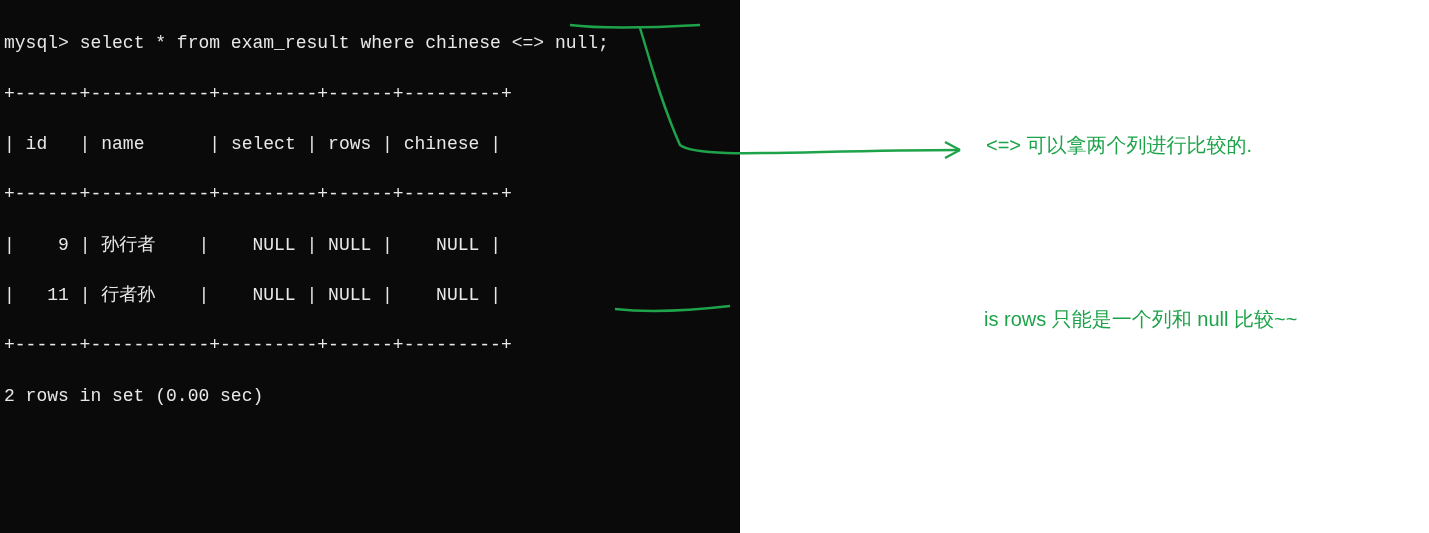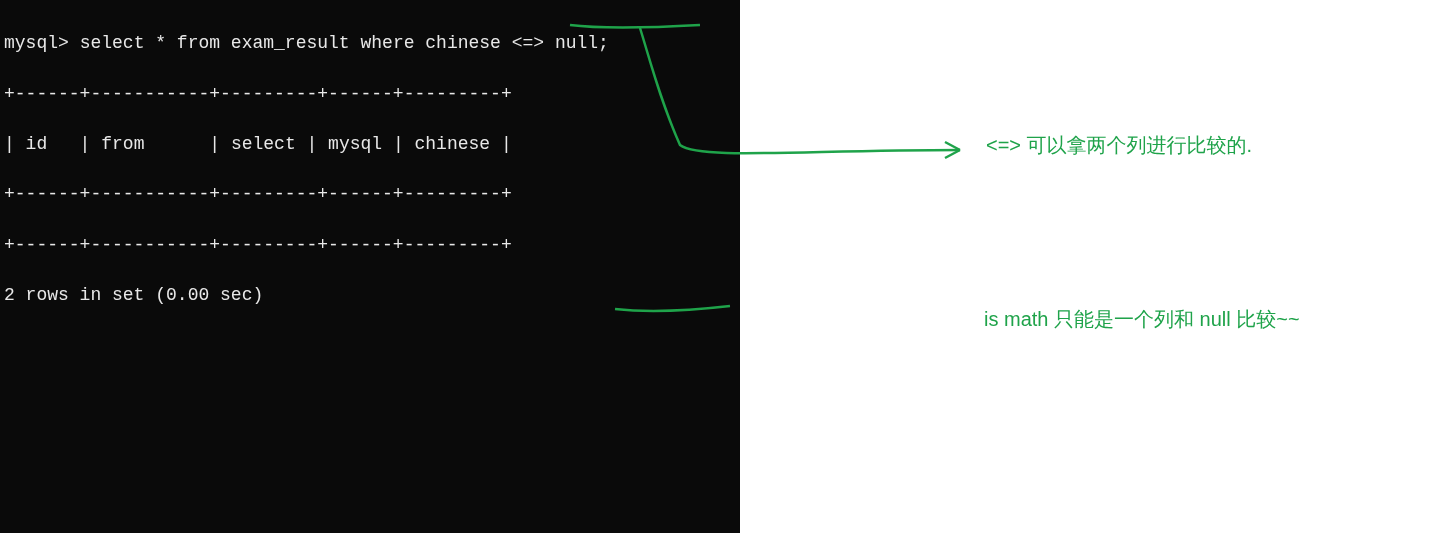--- a/index.html
+++ b/index.html
@@ -46,22 +46,24 @@
     top: 0;
     pointer-events: none;
   }
 </style>
 </head>
 <body>
 
 <div class="terminal">
 <div class="prompt-line"><span>mysql&gt; </span><span>select * from exam_result where chinese &lt;=&gt; null;</span></div>
 <div class="sep">+------+-----------+---------+------+---------+</div>
-<div class="sep">| <span>id</span>   | <span>from</span>      | <span>select</span> | <span>mysql</span> | <span>chinese</span> |</div>
+<div class="sep">| <span>id</span>   | <span>name</span>      | <span>select</span> | <span>rows</span> | <span>chinese</span> |</div>
 <div class="sep">+------+-----------+---------+------+---------+</div>
+<div class="sep">|    <span>9</span> | <span>孙行者</span>    |    <span>NULL</span> | <span>NULL</span> |    <span>NULL</span> |</div>
+<div class="sep">|   <span>11</span> | <span>行者孙</span>    |    <span>NULL</span> | <span>NULL</span> |    <span>NULL</span> |</div>
 <div class="sep">+------+-----------+---------+------+---------+</div>
 <div>2 rows in set (0.00 sec)</div>
 <div> </div>
 
 
 
 
 
 
 
@@ -74,14 +76,14 @@
   <path d="M 570 25 Q 610 30 700 25" stroke="#1fa34a" stroke-width="2.5" fill="none"></path>
 
   <path d="M 640 28 C 650 60, 660 100, 680 145 C 700 160, 800 150, 960 150" stroke="#1fa34a" stroke-width="2.5" fill="none"></path>
   <path d="M 960 150 L 945 142 M 960 150 L 945 158" stroke="#1fa34a" stroke-width="2.5" fill="none"></path>
 
   <path d="M 615 309 Q 660 314 730 306" stroke="#1fa34a" stroke-width="2.5" fill="none"></path>
 </svg>
 
 <div class="annotations">
   <div class="annotation-text ann1">&lt;=&gt; 可以拿两个列进行比较的.</div>
-  <div class="annotation-text ann2">is math 只能是一个列和 null 比较~~</div>
+  <div class="annotation-text ann2">is rows 只能是一个列和 null 比较~~</div>
 </div>
 
 </body></html>

